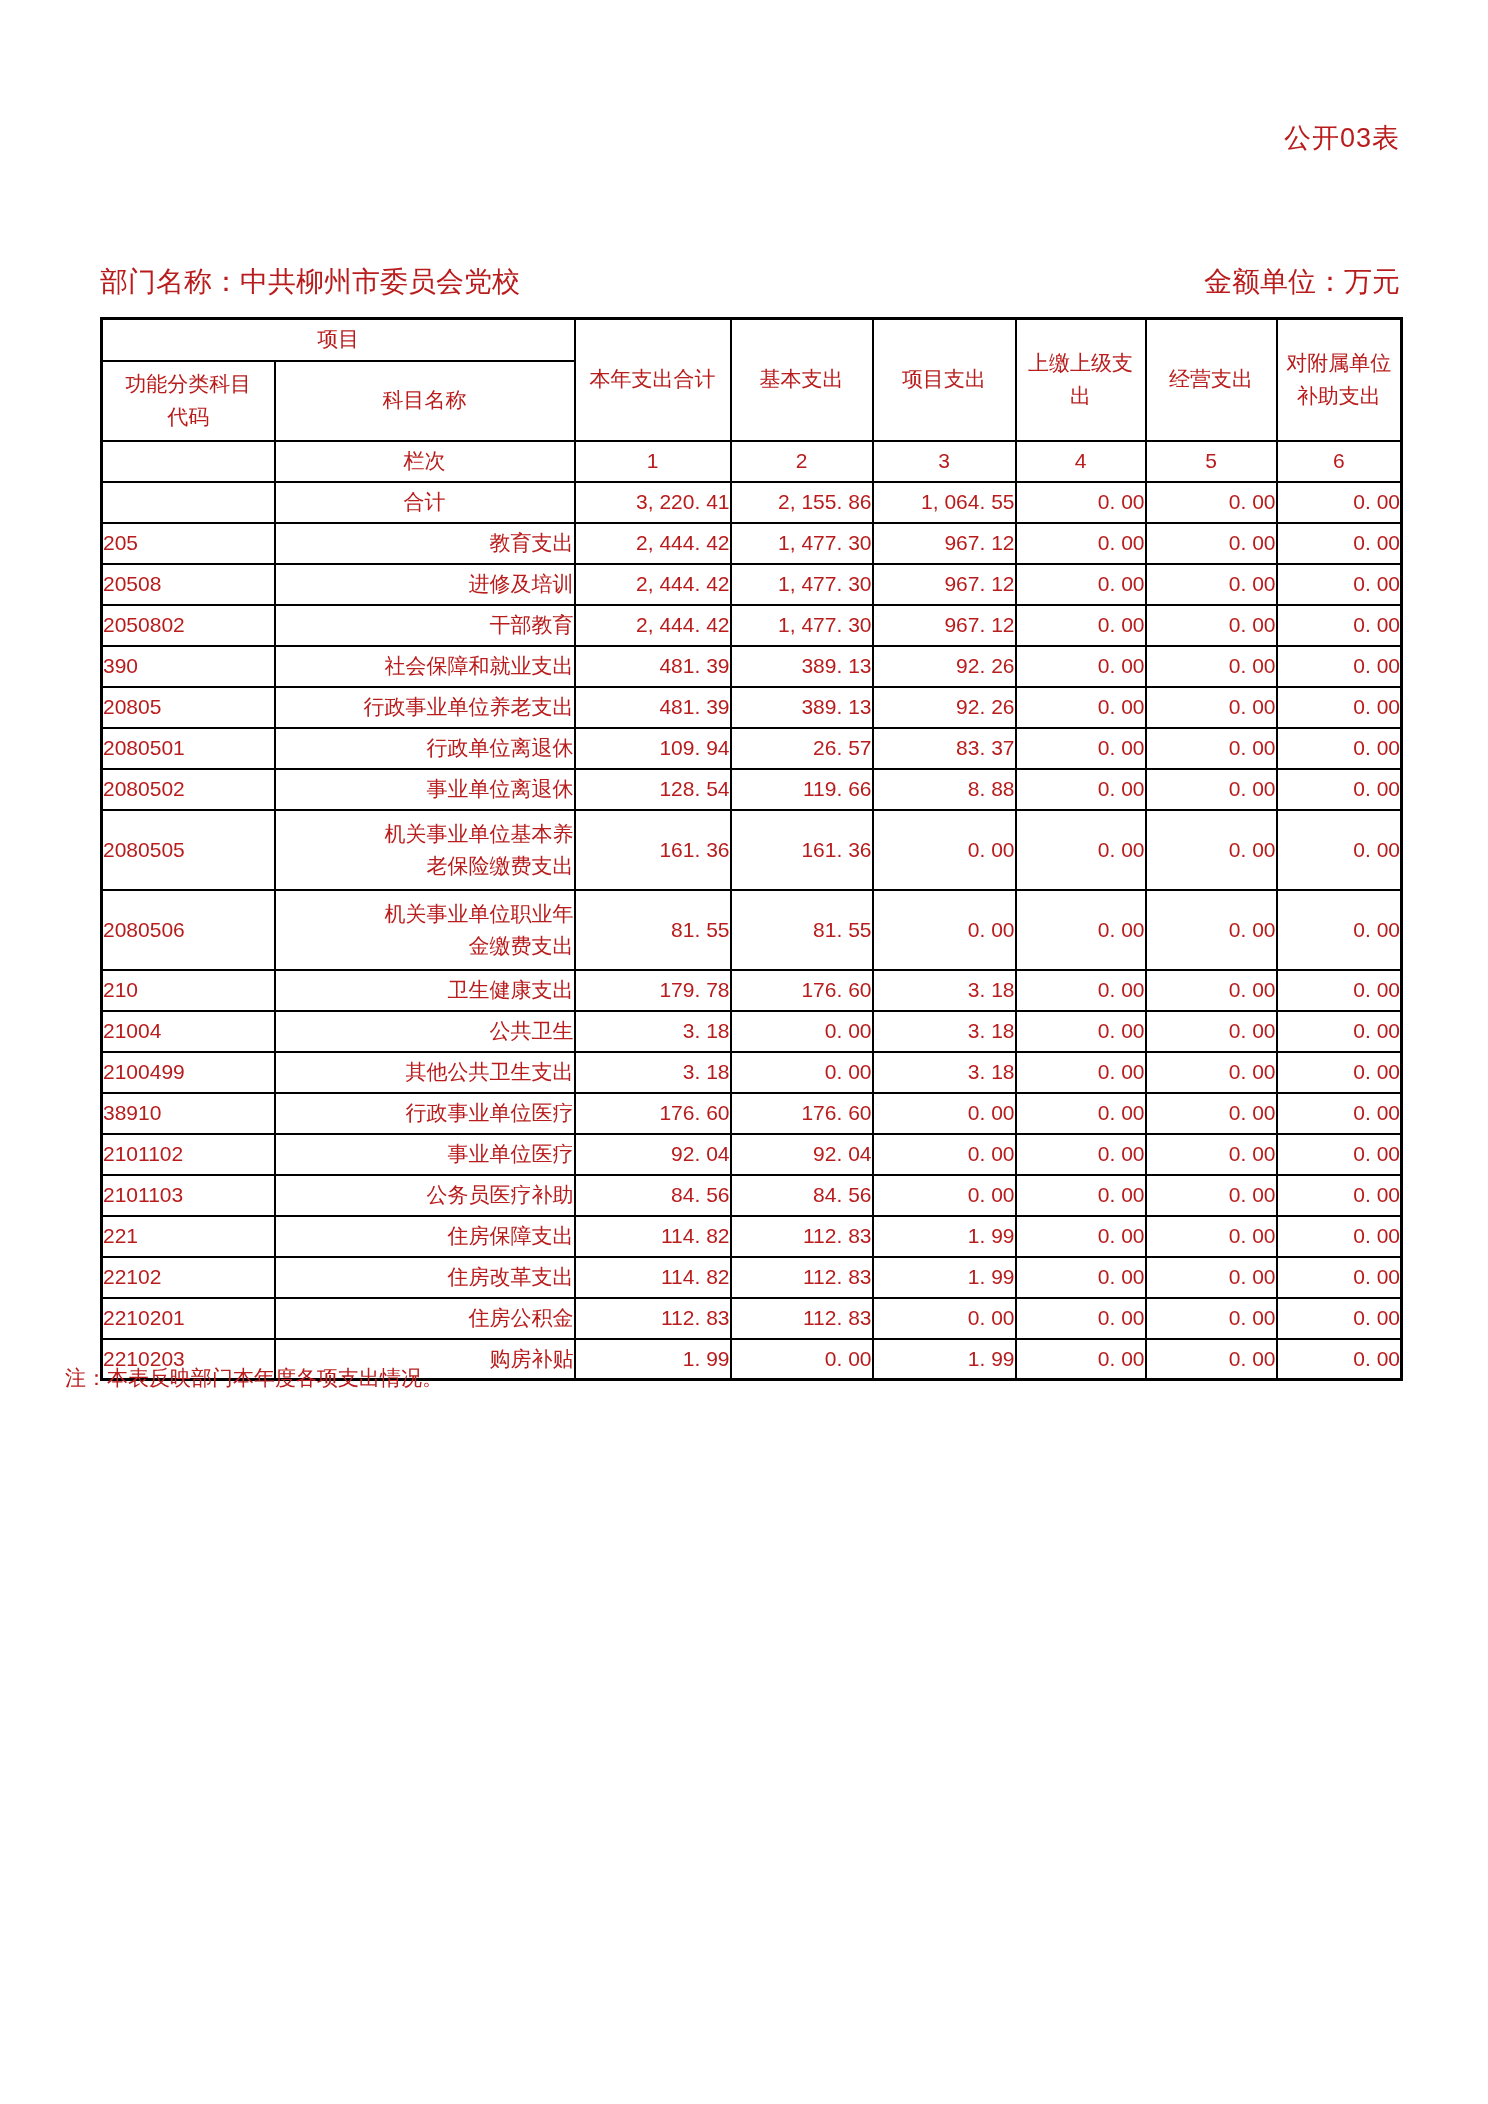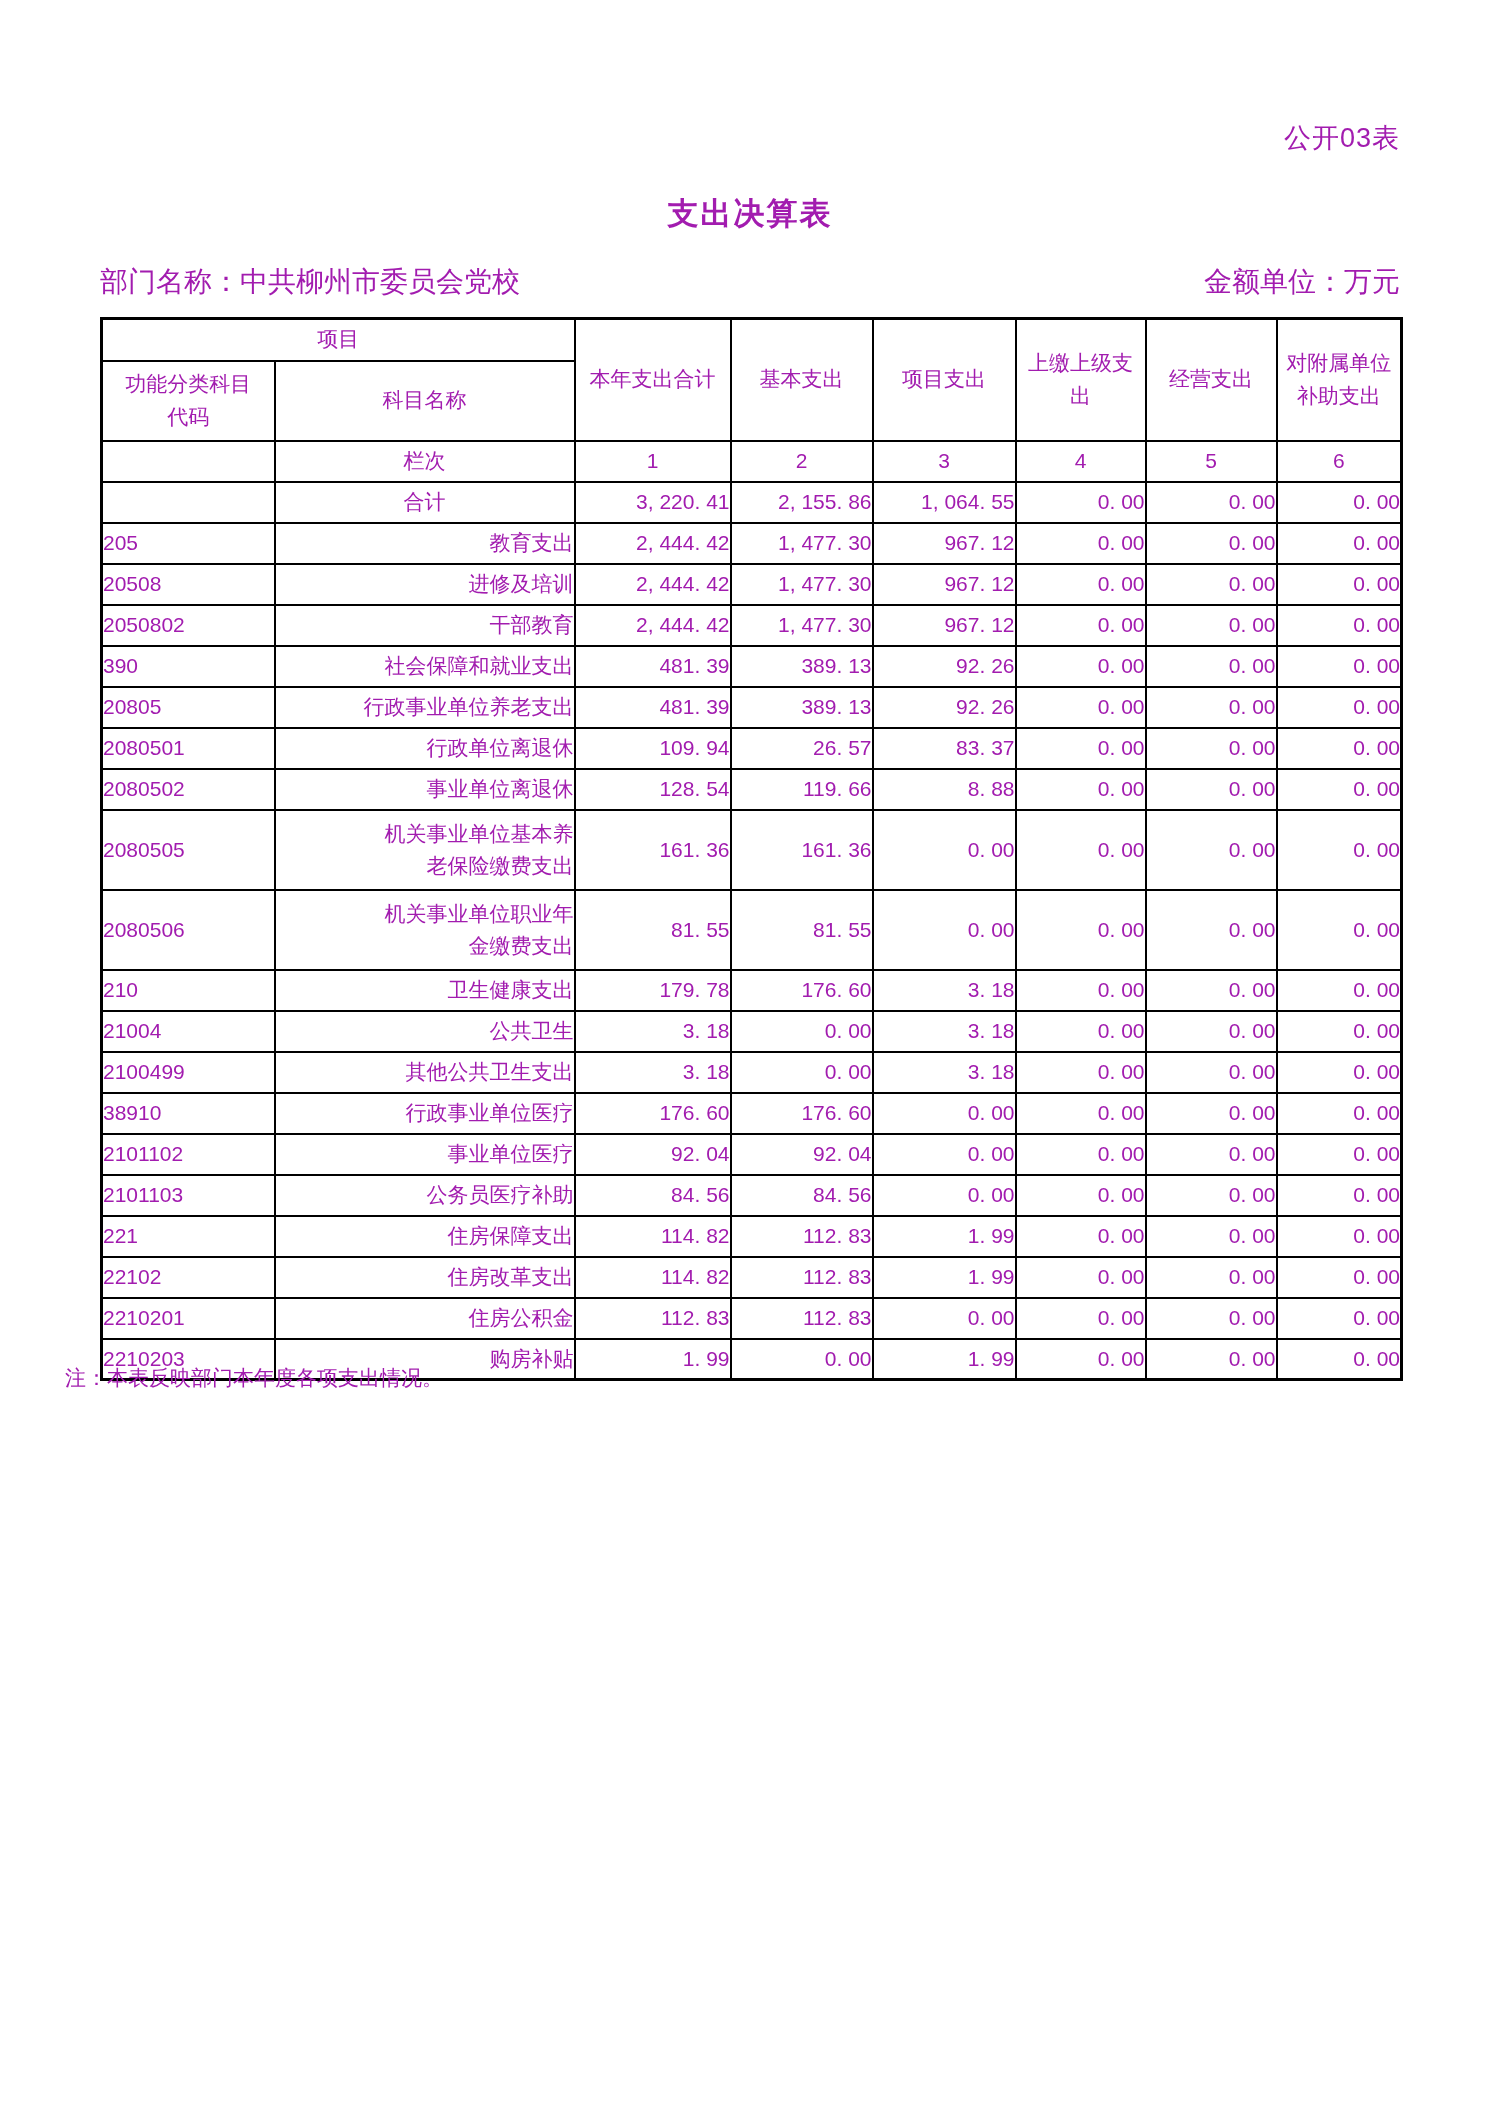--- a/index.html
+++ b/index.html
@@ -1,20 +1,20 @@
 <!DOCTYPE html>
 <html><head>
 <meta charset="utf-8">
 <style>
   html,body { margin:0; padding:0; background:#ffffff; }
   .page {
     position:relative;
     width:1488px; height:1520px;
     background:#ffffff;
-    color:#a21caf;
+    color:#b91c1c;
     font-family:"Liberation Sans","DejaVu Sans",sans-serif;
     overflow:hidden;
   }
   .doc-label {
     position:absolute; top:120px; left:100px; width:1300px;
     text-align:right; font-size:27px; letter-spacing:1px;
   }
   .page-title {
     position:absolute; top:193px; left:100px; width:1300px;
     text-align:center; font-size:31px; font-weight:bold; letter-spacing:2px;
@@ -68,21 +68,20 @@
     text-align:center; font-size:23px;
   }
 </style>
 </head>
 <body>
 
 <div class="page">
 
   <div class="doc-label">公开03表</div>
 
-  <div class="page-title">支出决算表</div>
 
   <div class="meta-row">
     <span>部门名称：中共柳州市委员会党校</span>
     <span>金额单位：万元</span>
   </div>
 
   <table class="expense">
     <colgroup>
       <col style="width:173px">
         <col style="width:300px">

